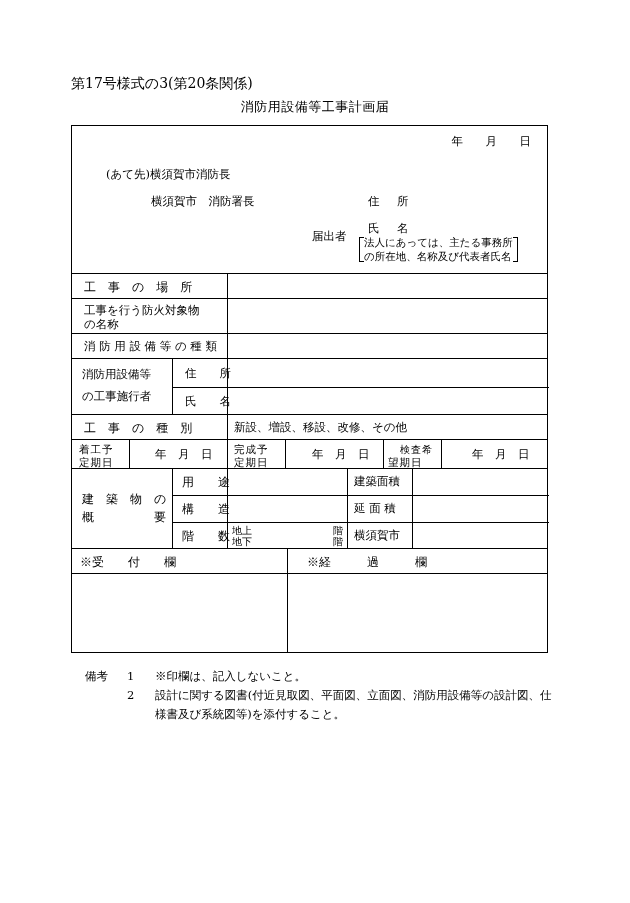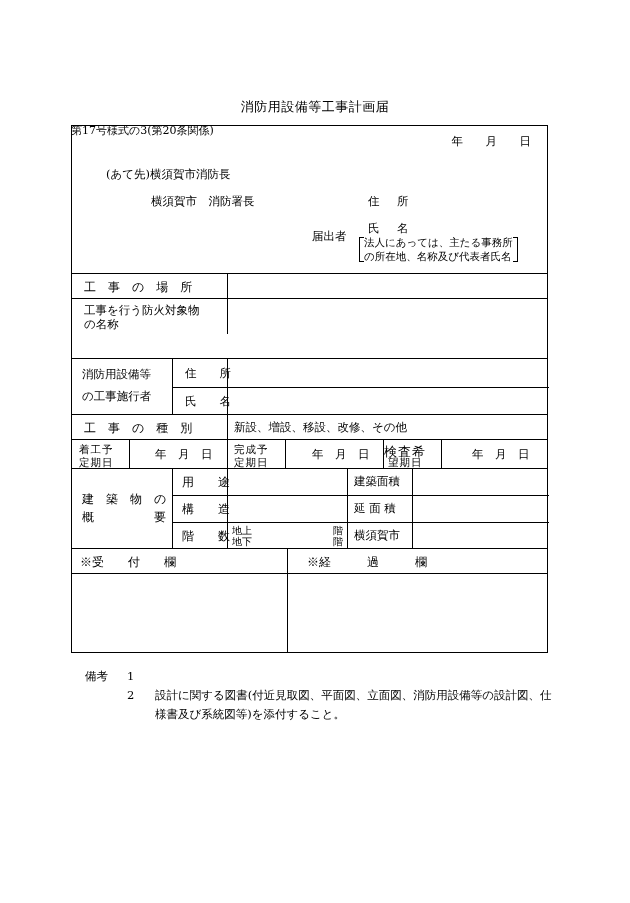--- a/index.html
+++ b/index.html
@@ -20,24 +20,23 @@
     left: 0; top: 0;
     width: 630px;
     height: 903px;
   }
 
   
   .form-no {
     position: absolute;
     left: 71px;
     top: 75px;
-    font-size: 11px;
+    font-size: 14px;
     letter-spacing: 0px;
     white-space: nowrap;
-    margin-top: 48px;
   }
   .doc-title {
     position: absolute;
     left: 0; top: 98px;
     width: 630px;
     text-align: center;
     font-size: 13px;
     letter-spacing: 0.5px;
   }
 
@@ -227,20 +226,25 @@
       <div style="position:absolute;left:157px;top:0;right:0;height:25px;"></div>
     </div>
 
     <div class="row" style="top:172px;height:35px;">
       <div class="cellline" style="left:155px;height:35px;"></div>
       <div class="lbl" style="left:12px;top:4px;">工事を行う防火対象物</div>
       <div class="lbl" style="left:12px;top:18px;">の名称</div>
       <div style="position:absolute;left:157px;top:0;right:0;height:35px;"></div>
     </div>
 
+    <div class="row" style="top:207px;height:25px;">
+      <div class="cellline" style="left:155px;height:25px;"></div>
+      <div class="lbl" style="left:12px;top:5px;">消 防 用 設 備 等 の 種 類</div>
+      <div style="position:absolute;left:157px;top:0;right:0;height:25px;"></div>
+    </div>
 
     <div class="row" style="top:232px;height:56px;border-top-width:1.6px;">
       <div class="cellline" style="left:100px;height:56px;"></div>
       <div class="cellline" style="left:155px;height:56px;"></div>
       <div class="hline" style="left:100px;top:28px;width:377px;"></div>
 
       <div class="lbl" style="left:10px;top:8px;">消防用設備等</div>
       <div class="lbl" style="left:10px;top:30px;">の工事施行者</div>
 
       <div class="lbl" style="left:113px;top:7px;">住　　所</div>
@@ -264,21 +268,21 @@
       <div class="cellline" style="left:369px;height:29px;"></div>
 
       <div class="lbl" style="left:7px;top:3px;font-size:10.5px;letter-spacing:1px;">着工予</div>
       <div class="lbl" style="left:7px;top:16px;font-size:10.5px;letter-spacing:1px;">定期日</div>
       <div class="lbl" style="left:83px;top:7px;">年　月　日</div>
 
       <div class="lbl" style="left:162px;top:3px;font-size:10.5px;letter-spacing:1px;text-align:center;">完成予</div>
       <div class="lbl" style="left:162px;top:16px;font-size:10.5px;letter-spacing:1px;">定期日</div>
       <div class="lbl" style="left:240px;top:7px;">年　月　日</div>
 
-      <div class="lbl" style="left:312px;top:3px;font-size:13px;letter-spacing:1px;">検査希</div>
+      <div class="lbl" style="left:328px;top:3px;font-size:10px;letter-spacing:1px;">検査希</div>
       <div class="lbl" style="left:316px;top:16px;font-size:10.5px;letter-spacing:1px;">望期日</div>
       <div class="lbl" style="left:400px;top:7px;">年　月　日</div>
     </div>
 
     <div class="row" style="top:342px;height:80px;">
       <div class="cellline" style="left:100px;height:80px;"></div>
       <div class="cellline" style="left:155px;height:80px;"></div>
       <div class="cellline" style="left:275px;height:80px;"></div>
       <div class="cellline" style="left:340px;height:80px;"></div>
 
@@ -320,20 +324,21 @@
       <div style="position:absolute;left:0;top:0;width:215px;height:78px;"></div>
       <div style="position:absolute;left:217px;top:0;right:0;height:78px;"></div>
     </div>
 
   </div>
 
   <div class="notes">
     <div class="nrow">
       <span class="nlabel">備考</span>
       <span class="nnum">1</span>
+      <span class="ntxt">※印欄は、記入しないこと。</span>
     </div>
     <div class="nrow">
       <span class="nlabel"></span>
       <span class="nnum">2</span>
       <span class="ntxt">設計に関する図書(付近見取図、平面図、立面図、消防用設備等の設計図、仕</span>
     </div>
     <div class="cont">様書及び系統図等)を添付すること。</div>
   </div>
 
 </div>

